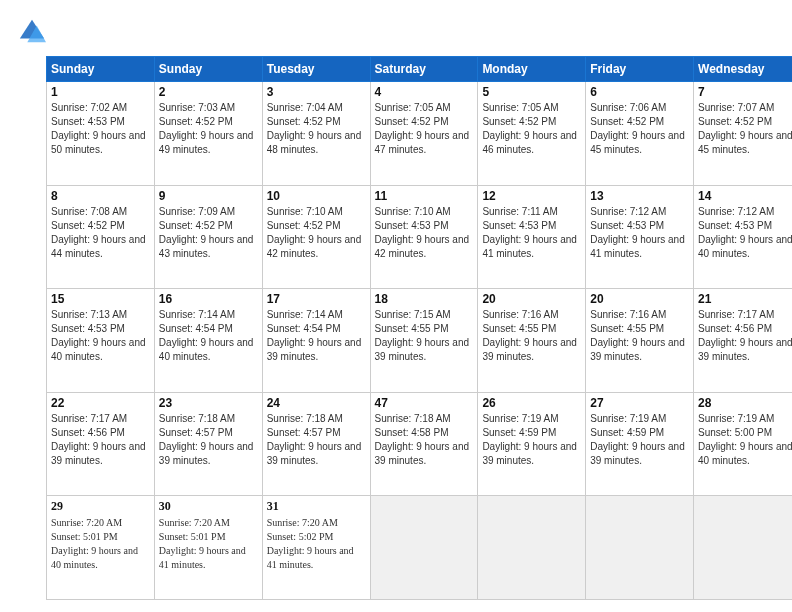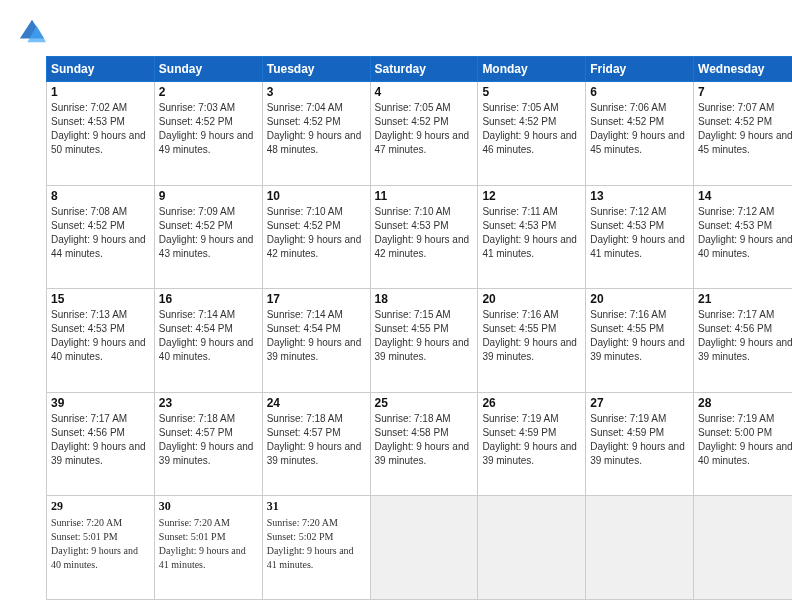--- a/index.html
+++ b/index.html
@@ -307,21 +307,21 @@
           <span class="day-num">21</span>
           <div class="day-info">
             Sunrise: 7:17 AM<br>
             Sunset: 4:56 PM<br>
             Daylight: 9 hours and 39 minutes.
           </div>
         </td>
         </tr>
         <tr>
           <td>
-          <span class="day-num">39</span>
+          <span class="day-num">22</span>
           <div class="day-info">
             Sunrise: 7:17 AM<br>
             Sunset: 4:56 PM<br>
             Daylight: 9 hours and 39 minutes.
           </div>
         </td>
           <td>
           <span class="day-num">23</span>
           <div class="day-info">
             Sunrise: 7:18 AM<br>
@@ -331,21 +331,21 @@
         </td>
           <td>
           <span class="day-num">24</span>
           <div class="day-info">
             Sunrise: 7:18 AM<br>
             Sunset: 4:57 PM<br>
             Daylight: 9 hours and 39 minutes.
           </div>
         </td>
           <td>
-          <span class="day-num">25</span>
+          <span class="day-num">47</span>
           <div class="day-info">
             Sunrise: 7:18 AM<br>
             Sunset: 4:58 PM<br>
             Daylight: 9 hours and 39 minutes.
           </div>
         </td>
           <td>
           <span class="day-num">26</span>
           <div class="day-info">
             Sunrise: 7:19 AM<br>

